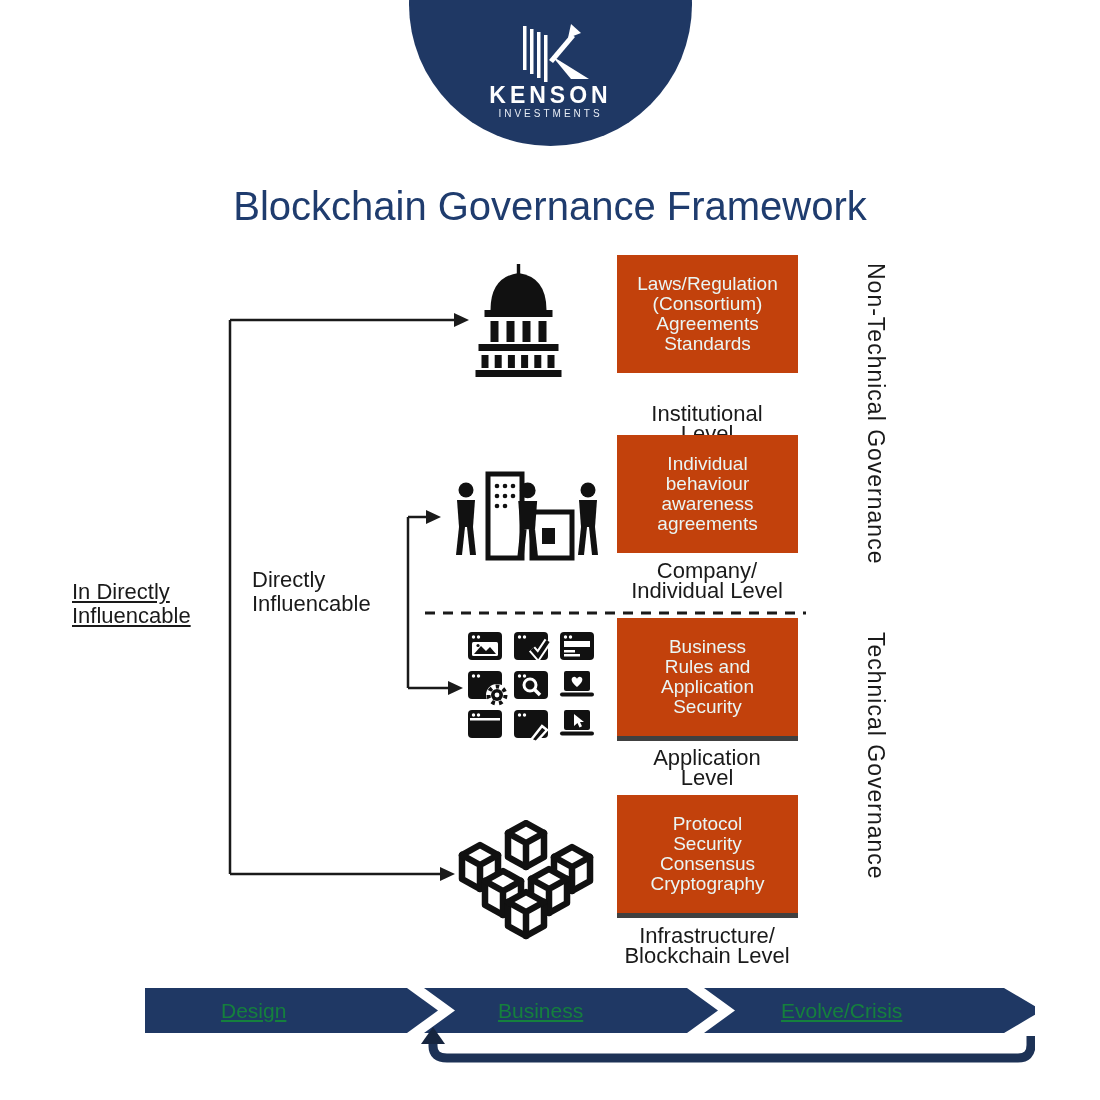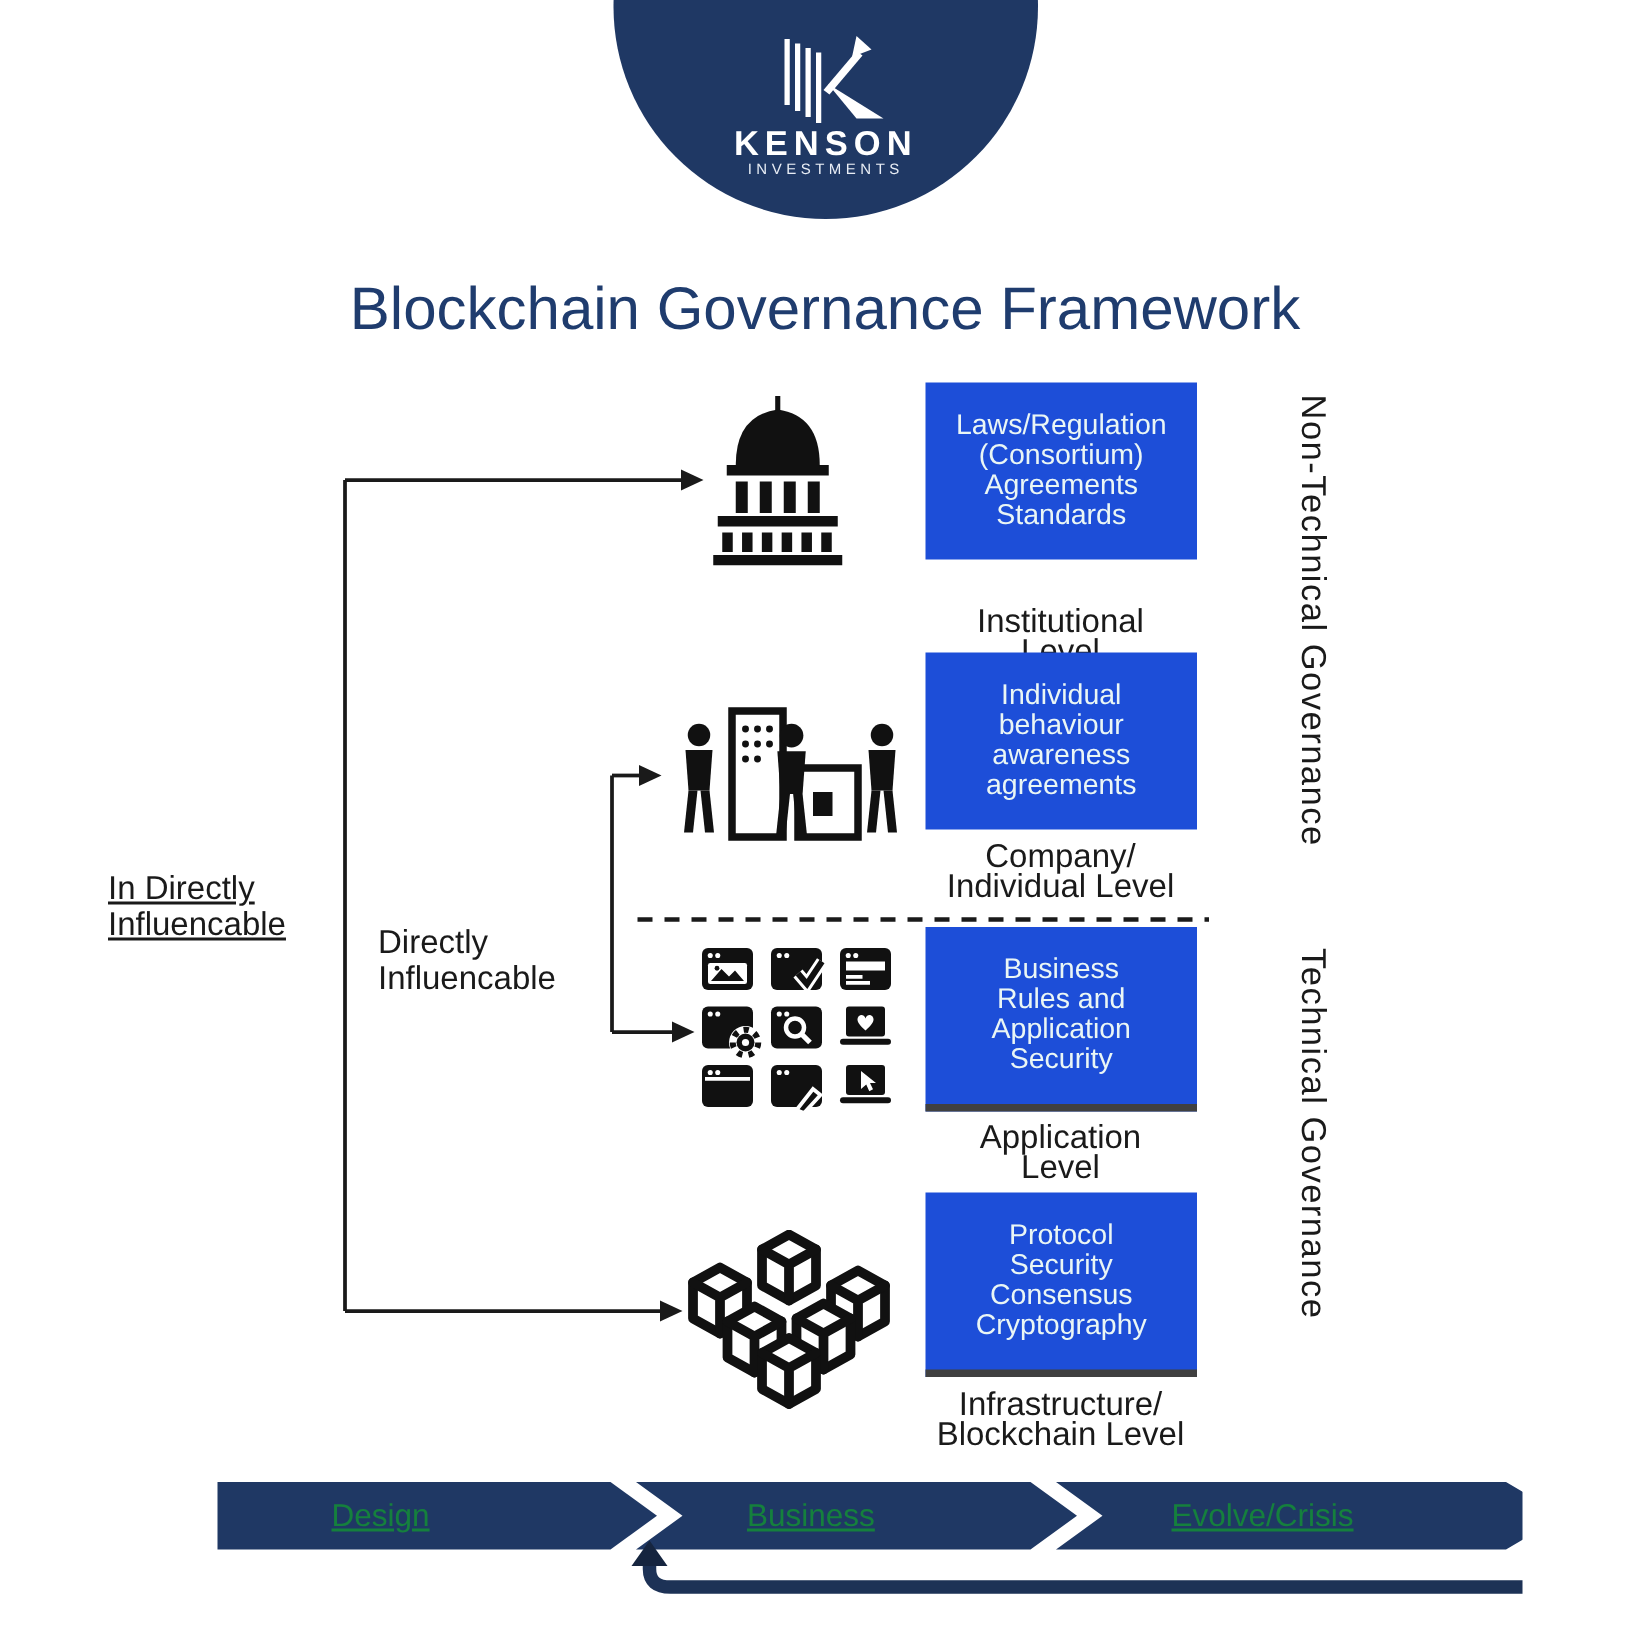--- a/index.html
+++ b/index.html
@@ -1,17 +1,17 @@
 <!DOCTYPE html>
 <html><head>
 <meta charset="utf-8">
 <style>
   html,body{margin:0;padding:0;background:#fff;}
   .canvas{position:relative;width:1015px;height:1100px;background:#fff;overflow:hidden;
-          font-family:"Liberation Sans","DejaVu Sans",sans-serif;color:#1a1a1a;}
+          font-family:"Liberation Sans","DejaVu Sans",sans-serif;color:#1a1a1a;padding-left:20px;}
   .ml{white-space:pre-line;}
 
   
   .logo-circle{position:absolute;left:409px;top:-137px;width:283px;height:283px;border-radius:50%;background:#1F3864;}
   .logo-k{position:absolute;left:505px;top:22px;width:92px;height:60px;}
   .logo-name{position:absolute;left:410px;top:82px;width:281px;text-align:center;color:#fff;
              font-size:23px;font-weight:bold;letter-spacing:4px;}
   .logo-sub{position:absolute;left:410px;top:108px;width:281px;text-align:center;color:#e8edf5;
             font-size:10px;letter-spacing:3px;}
 
@@ -19,21 +19,21 @@
   .title{position:absolute;left:0;top:184px;width:1100px;text-align:center;
          font-size:40px;font-weight:normal;color:#1F3C6E;letter-spacing:0px;}
 
   
   .overlay{position:absolute;left:0;top:0;width:1100px;height:1100px;z-index:1;}
   .overlay line{stroke:#1a1a1a;stroke-width:2.5;}
   .overlay line.dashed{stroke-width:3;stroke-dasharray:10 8;}
   .overlay polygon.head{fill:#1a1a1a;}
 
   
-  .tbox{position:absolute;left:617px;width:181px;height:118px;background:#1d4ed8;
+  .tbox{position:absolute;left:617px;width:181px;height:118px;background:#c2410c;
         display:flex;align-items:center;justify-content:center;text-align:center;
         color:#EAF6F5;font-size:19px;line-height:20px;z-index:2;}
   .tbox.edge{border-bottom:5px solid #404040;}
   .lvl{position:absolute;width:220px;left:597px;text-align:center;font-size:22px;line-height:20px;color:#1a1a1a;z-index:2;}
   .icon{position:absolute;z-index:2;}
 
   
   .influence{position:absolute;font-size:22px;line-height:24px;color:#1a1a1a;}
 
   
@@ -91,21 +91,21 @@
     </g>
 
     <g>
       <path d="M1031,1036 L1031,1045 Q1031,1058 1018,1058 L447,1058 Q433,1058 433,1046 L433,1043" fill="none" stroke="#1D3256" stroke-width="9"></path>
       <polygon points="421,1044 445,1044 433,1027" fill="#16253F"></polygon>
     </g>
   </svg>
 
   <div class="influence ml" style="left:72px;top:580px;text-decoration:underline;">In Directly
 Influencable</div>
-  <div class="influence ml" style="left:252px;top:616px;">Directly
+  <div class="influence ml" style="left:252px;top:568px;">Directly
 Influencable</div>
 
   <svg class="icon" style="left:468px;top:264px;width:101px;height:113px;" viewBox="0 0 100 113">
     <g fill="#111">
       <rect x="48.3" y="0" width="3.4" height="12"></rect>
       <path d="M22,46 Q22,13 50,9 Q78,13 78,46 Z"></path>
       <rect x="16" y="46" width="68" height="7"></rect>
       <rect x="22" y="57" width="8" height="21"></rect>
         <rect x="38" y="57" width="8" height="21"></rect>
       <rect x="54" y="57" width="8" height="21"></rect>

